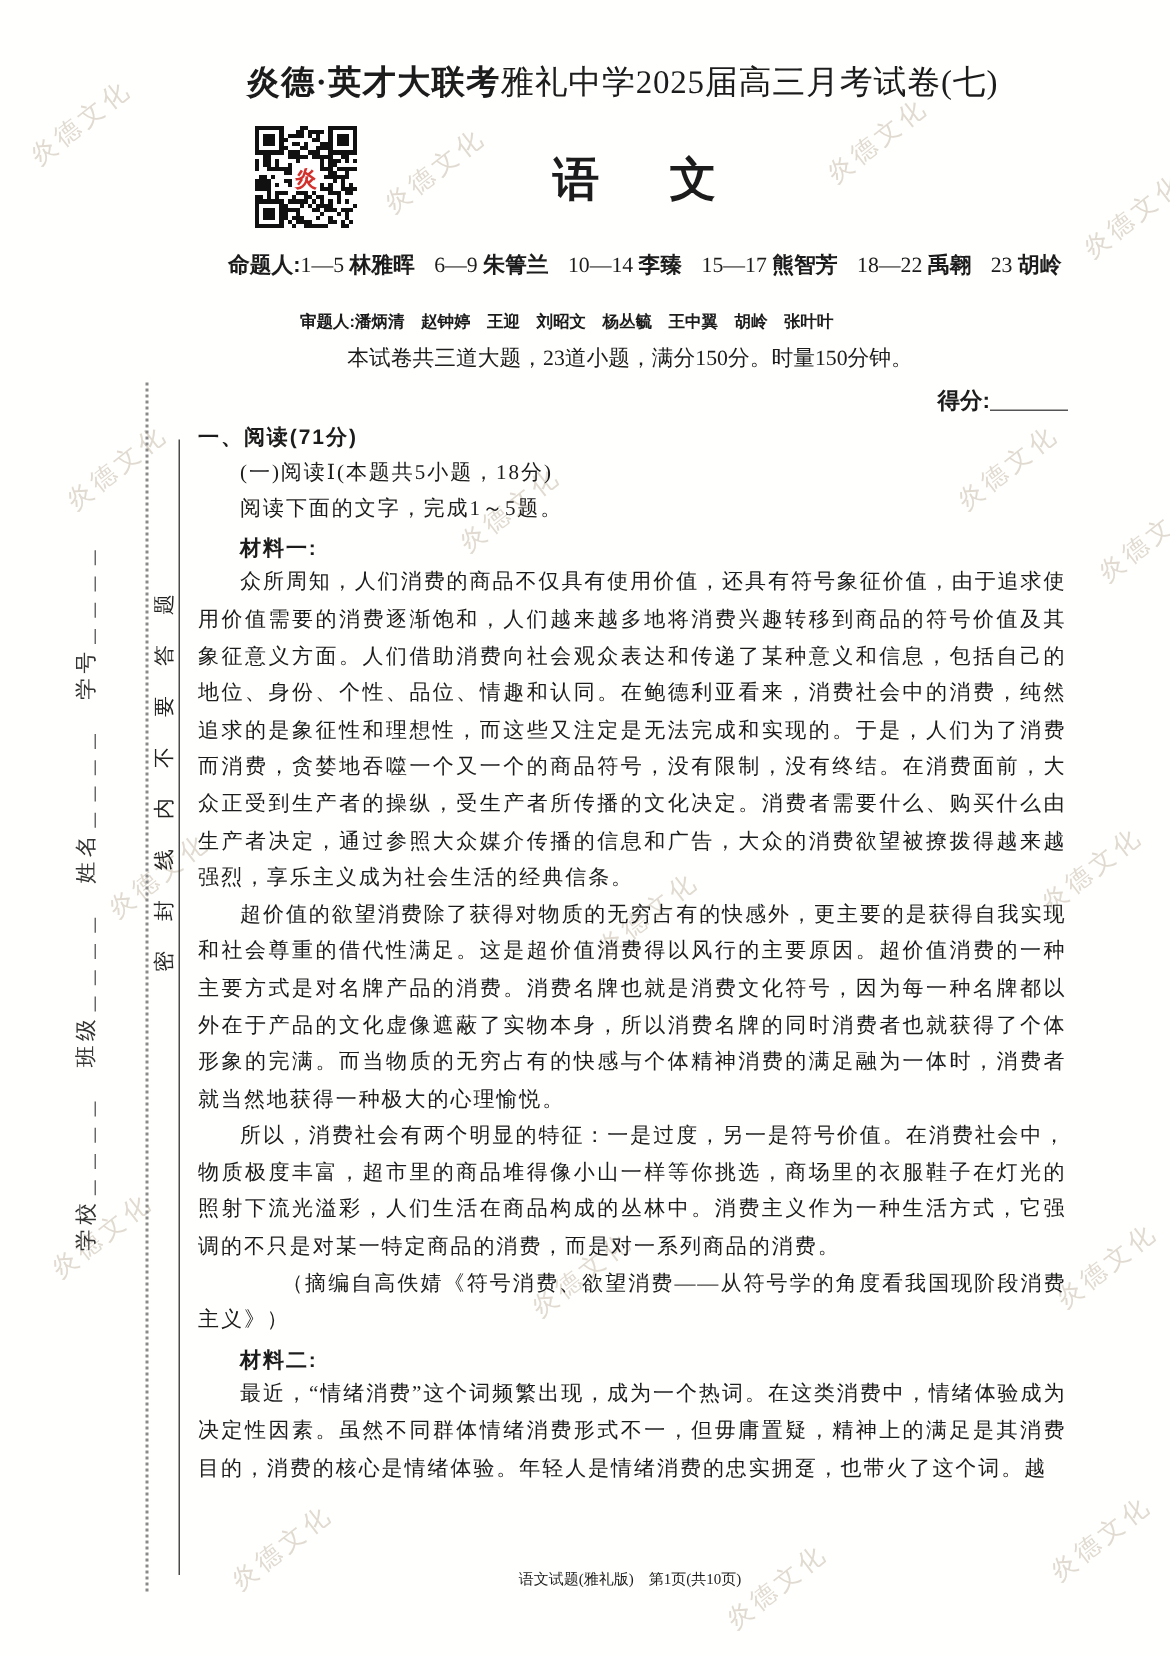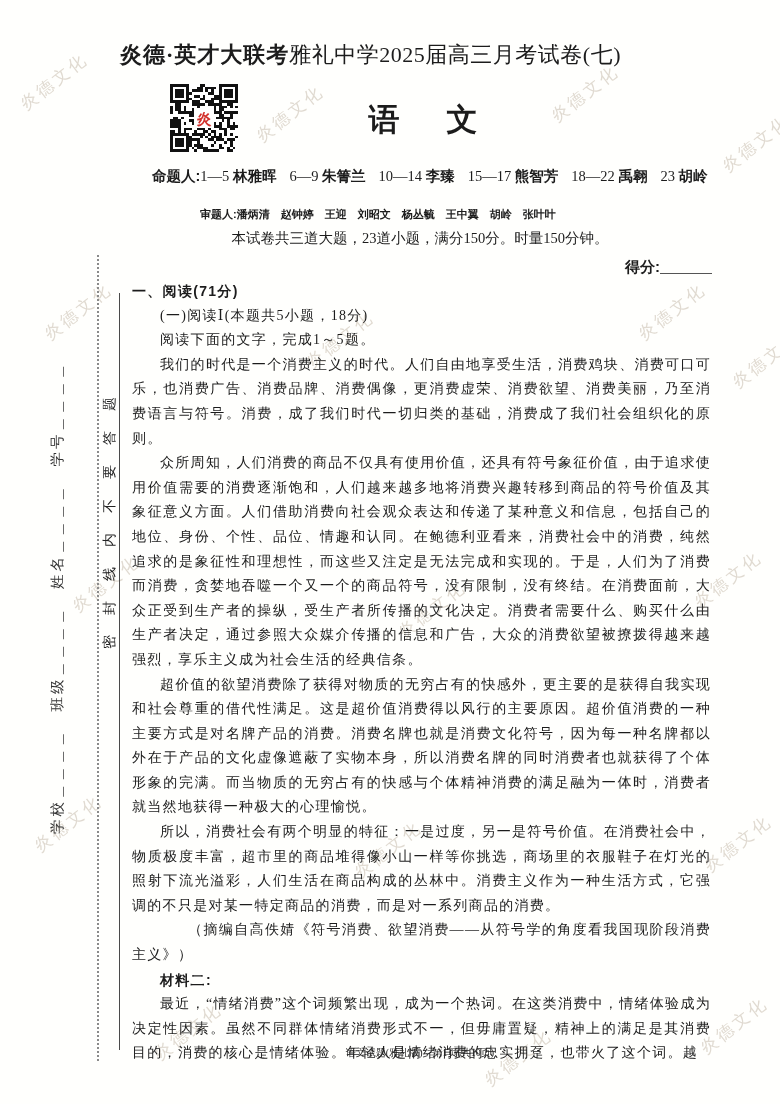--- a/index.html
+++ b/index.html
@@ -4,21 +4,21 @@
 <style>
   html,body{margin:0;padding:0;background:#e9e9e9;}
   .page{position:relative;width:780px;height:1104px;margin:0 auto;background:#fffffd;
         font-family:"Liberation Serif","DejaVu Serif",serif;color:#1c1c1c;overflow:hidden;}
   .hei{font-family:"Liberation Sans","DejaVu Sans",sans-serif;font-weight:bold;}
   
   .wm-layer{position:absolute;inset:0;z-index:0;pointer-events:none;}
   .wm{position:absolute;transform:rotate(-38deg);font-family:"Liberation Sans","DejaVu Sans",sans-serif;
       font-size:17px;letter-spacing:3px;color:rgba(180,168,148,.42);white-space:nowrap;}
   
-  .title{position:absolute;top:40px;left:120px;width:590px;font-size:22px;white-space:nowrap;z-index:2;}
+  .title{position:absolute;top:40px;left:120px;width:590px;text-align:center;font-size:22px;white-space:nowrap;z-index:2;}
   .title .brand{font-weight:900;font-family:"Liberation Serif","DejaVu Serif",serif;letter-spacing:1px;}
   .title .rest{font-weight:500;letter-spacing:.5px;}
   .qr{position:absolute;left:170px;top:84px;width:68px;height:68px;z-index:2;}
   .subject{position:absolute;top:99px;left:132px;width:590px;text-align:center;font-size:31px;
            letter-spacing:8px;z-index:2;}
   .line-proposers{position:absolute;top:167px;left:152px;width:566px;font-size:14.5px;white-space:nowrap;z-index:2;}
   .line-reviewers{position:absolute;top:207px;left:200px;width:520px;font-size:11px;white-space:nowrap;z-index:2;}
   .prop-item{margin-right:13px;}
   .prop-item .range{font-family:"Liberation Serif","DejaVu Serif",serif;font-weight:normal;}
   .prop-item b,.line-reviewers .names{font-family:"Liberation Sans","DejaVu Sans",sans-serif;}
@@ -321,22 +321,22 @@
   <div class="dotted-rule"></div>
   <div class="v-wrap" style="left:101px;top:648px;">
     <span class="v-text seal-text">密封线内不要答题</span>
   </div>
   <div class="solid-rule"></div>
 
   <div class="main">
     <h2 class="sec-title">一、阅读(71分)</h2>
     <p class="indent2">(一)阅读Ⅰ(本题共5小题，18分)</p>
     <p class="indent2">阅读下面的文字，完成1～5题。</p>
+    <h3 class="mat-label">材料一:</h3>
     <div>
-        <p class="indent2">我们的时代是一个消费主义的时代。人们自由地享受生活，消费鸡块、消费可口可乐，也消费广告、消费品牌、消费偶像，更消费虚荣、消费欲望、消费美丽，乃至消费语言与符号。消费，成了我们时代一切归类的基础，消费成了我们社会组织化的原则。</p>
         <p class="indent2">众所周知，人们消费的商品不仅具有使用价值，还具有符号象征价值，由于追求使用价值需要的消费逐渐饱和，人们越来越多地将消费兴趣转移到商品的符号价值及其象征意义方面。人们借助消费向社会观众表达和传递了某种意义和信息，包括自己的地位、身份、个性、品位、情趣和认同。在鲍德利亚看来，消费社会中的消费，纯然追求的是象征性和理想性，而这些又注定是无法完成和实现的。于是，人们为了消费而消费，贪婪地吞噬一个又一个的商品符号，没有限制，没有终结。在消费面前，大众正受到生产者的操纵，受生产者所传播的文化决定。消费者需要什么、购买什么由生产者决定，通过参照大众媒介传播的信息和广告，大众的消费欲望被撩拨得越来越强烈，享乐主义成为社会生活的经典信条。</p>
         <p class="indent2">超价值的欲望消费除了获得对物质的无穷占有的快感外，更主要的是获得自我实现和社会尊重的借代性满足。这是超价值消费得以风行的主要原因。超价值消费的一种主要方式是对名牌产品的消费。消费名牌也就是消费文化符号，因为每一种名牌都以外在于产品的文化虚像遮蔽了实物本身，所以消费名牌的同时消费者也就获得了个体形象的完满。而当物质的无穷占有的快感与个体精神消费的满足融为一体时，消费者就当然地获得一种极大的心理愉悦。</p>
         <p class="indent2">所以，消费社会有两个明显的特征：一是过度，另一是符号价值。在消费社会中，物质极度丰富，超市里的商品堆得像小山一样等你挑选，商场里的衣服鞋子在灯光的照射下流光溢彩，人们生活在商品构成的丛林中。消费主义作为一种生活方式，它强调的不只是对某一特定商品的消费，而是对一系列商品的消费。</p>
       </div>
     <p class="indent4">（摘编自高佚婧《符号消费、欲望消费——从符号学的角度看我国现阶段消费主义》）</p>
     <h3 class="mat-label">材料二:</h3>
     <div>
         <p class="indent2">最近，“情绪消费”这个词频繁出现，成为一个热词。在这类消费中，情绪体验成为决定性因素。虽然不同群体情绪消费形式不一，但毋庸置疑，精神上的满足是其消费目的，消费的核心是情绪体验。年轻人是情绪消费的忠实拥趸，也带火了这个词。越</p>
       </div>
   </div>

